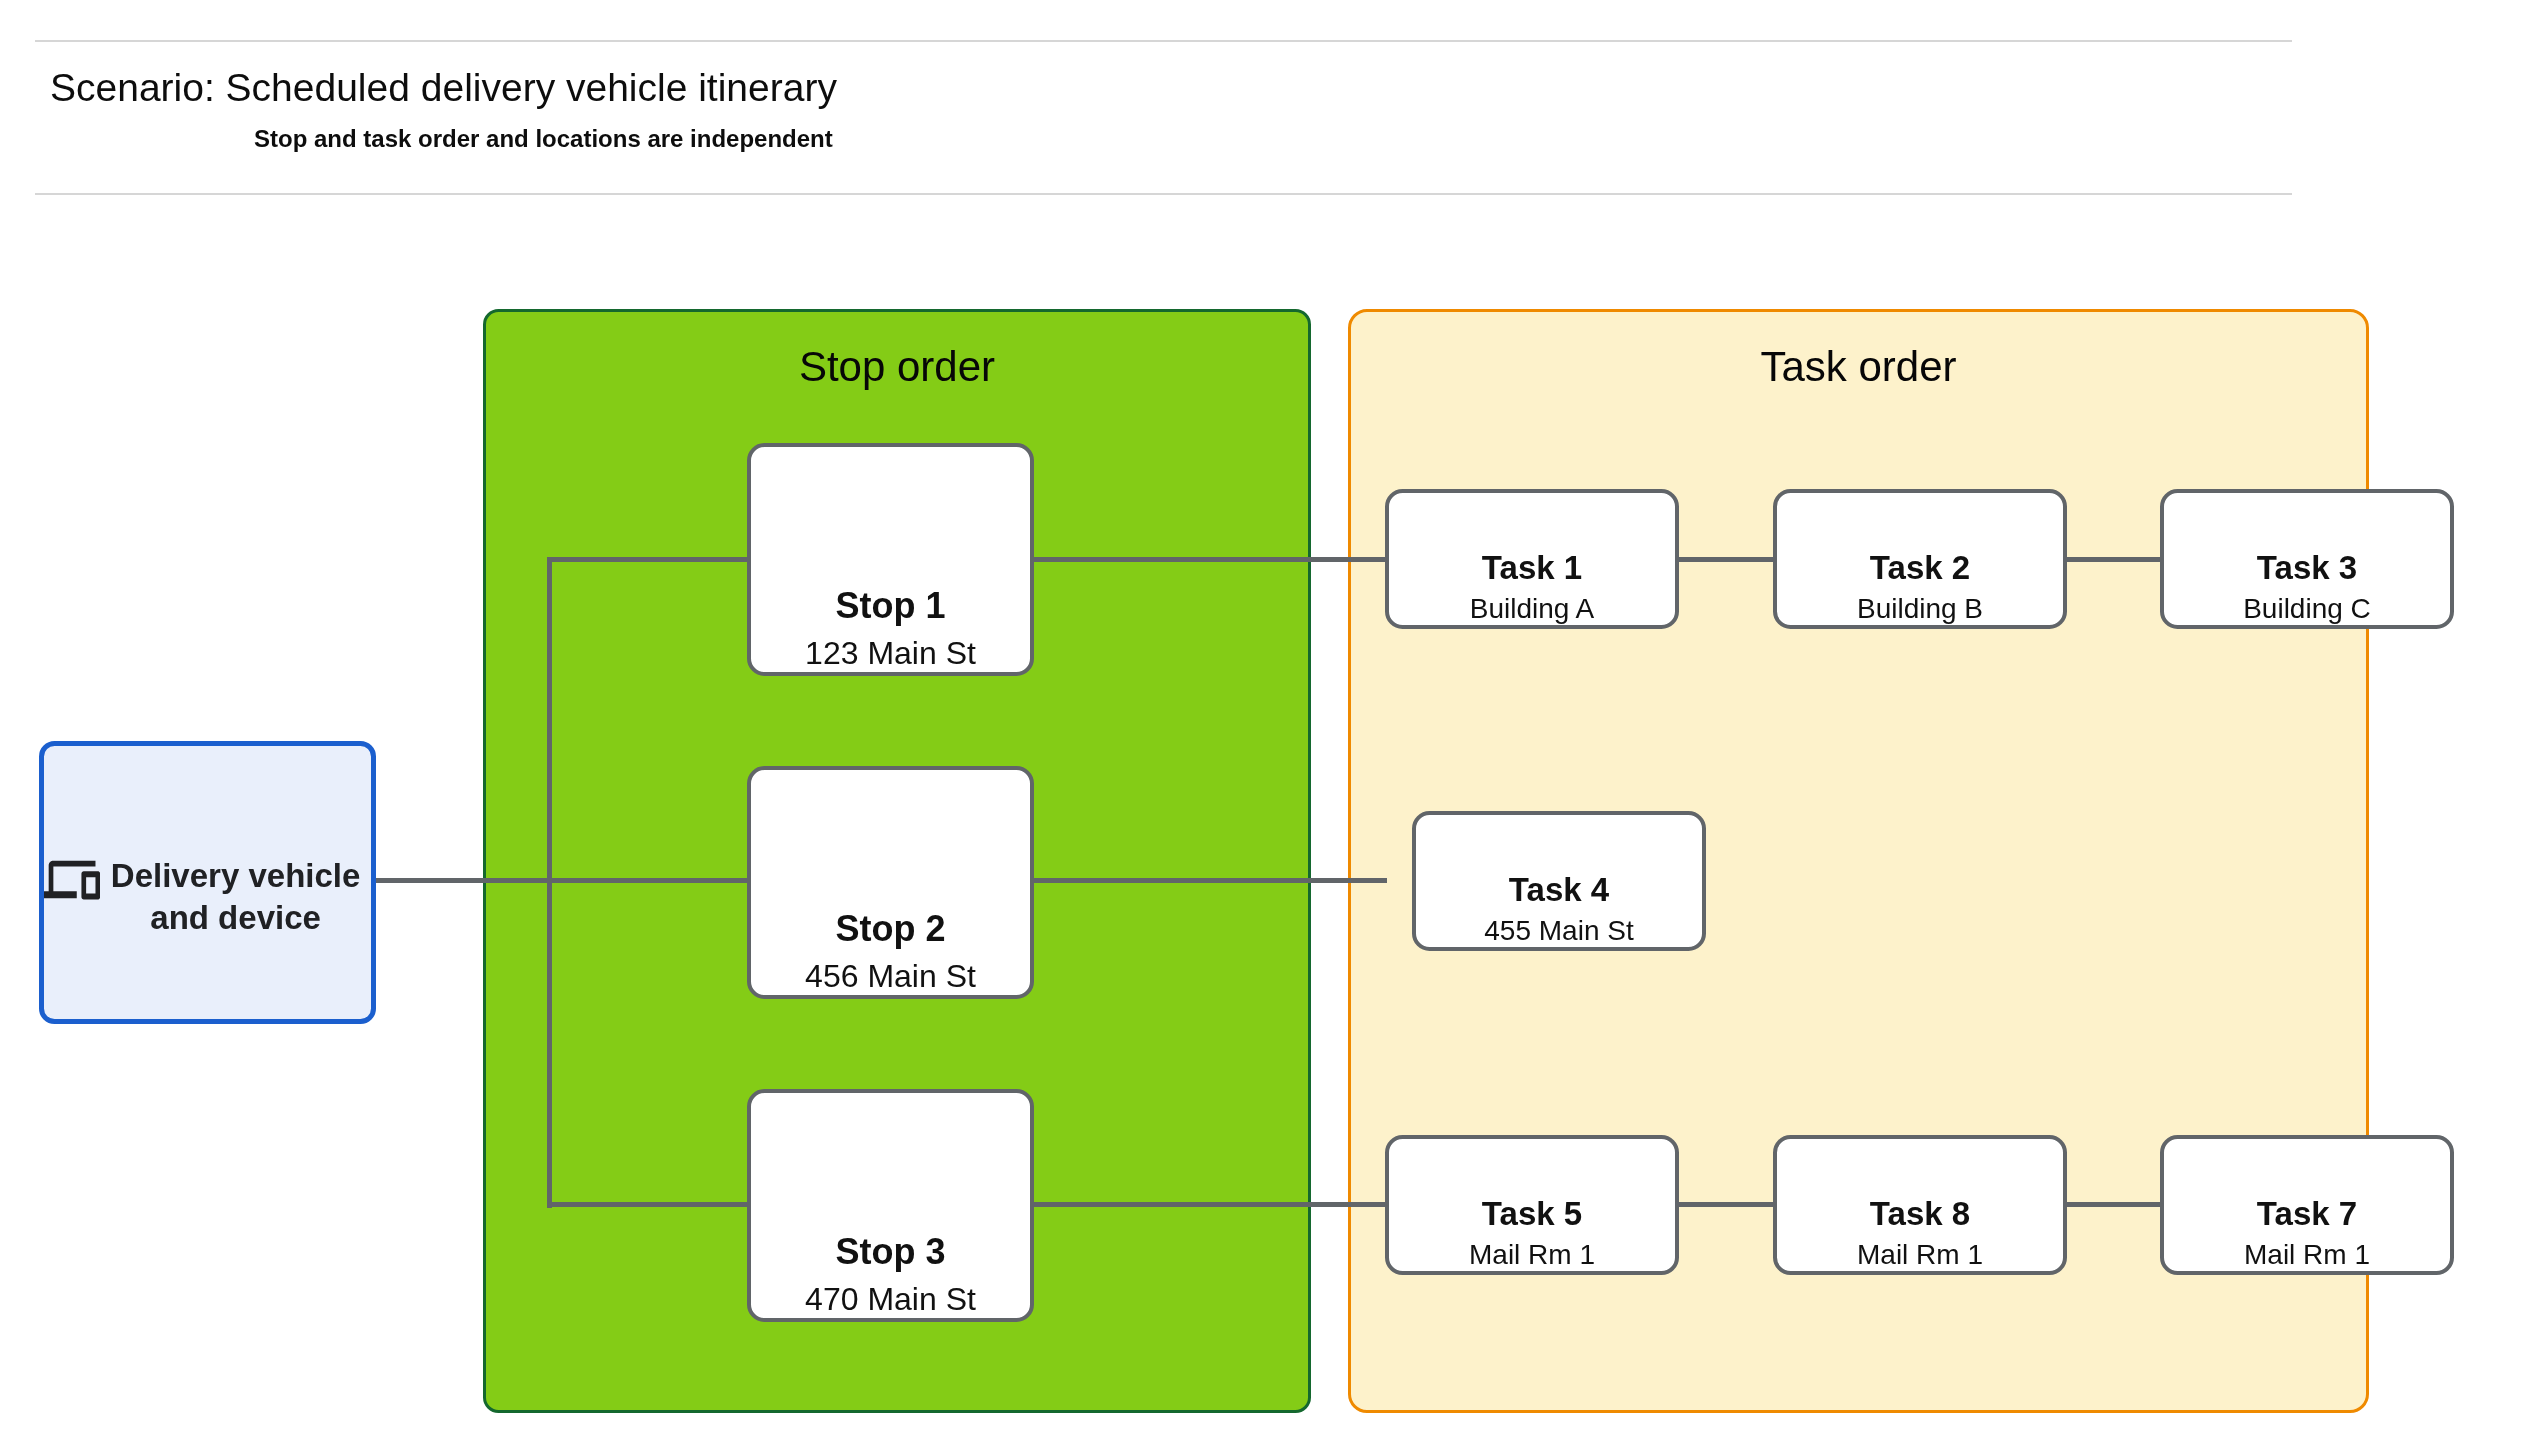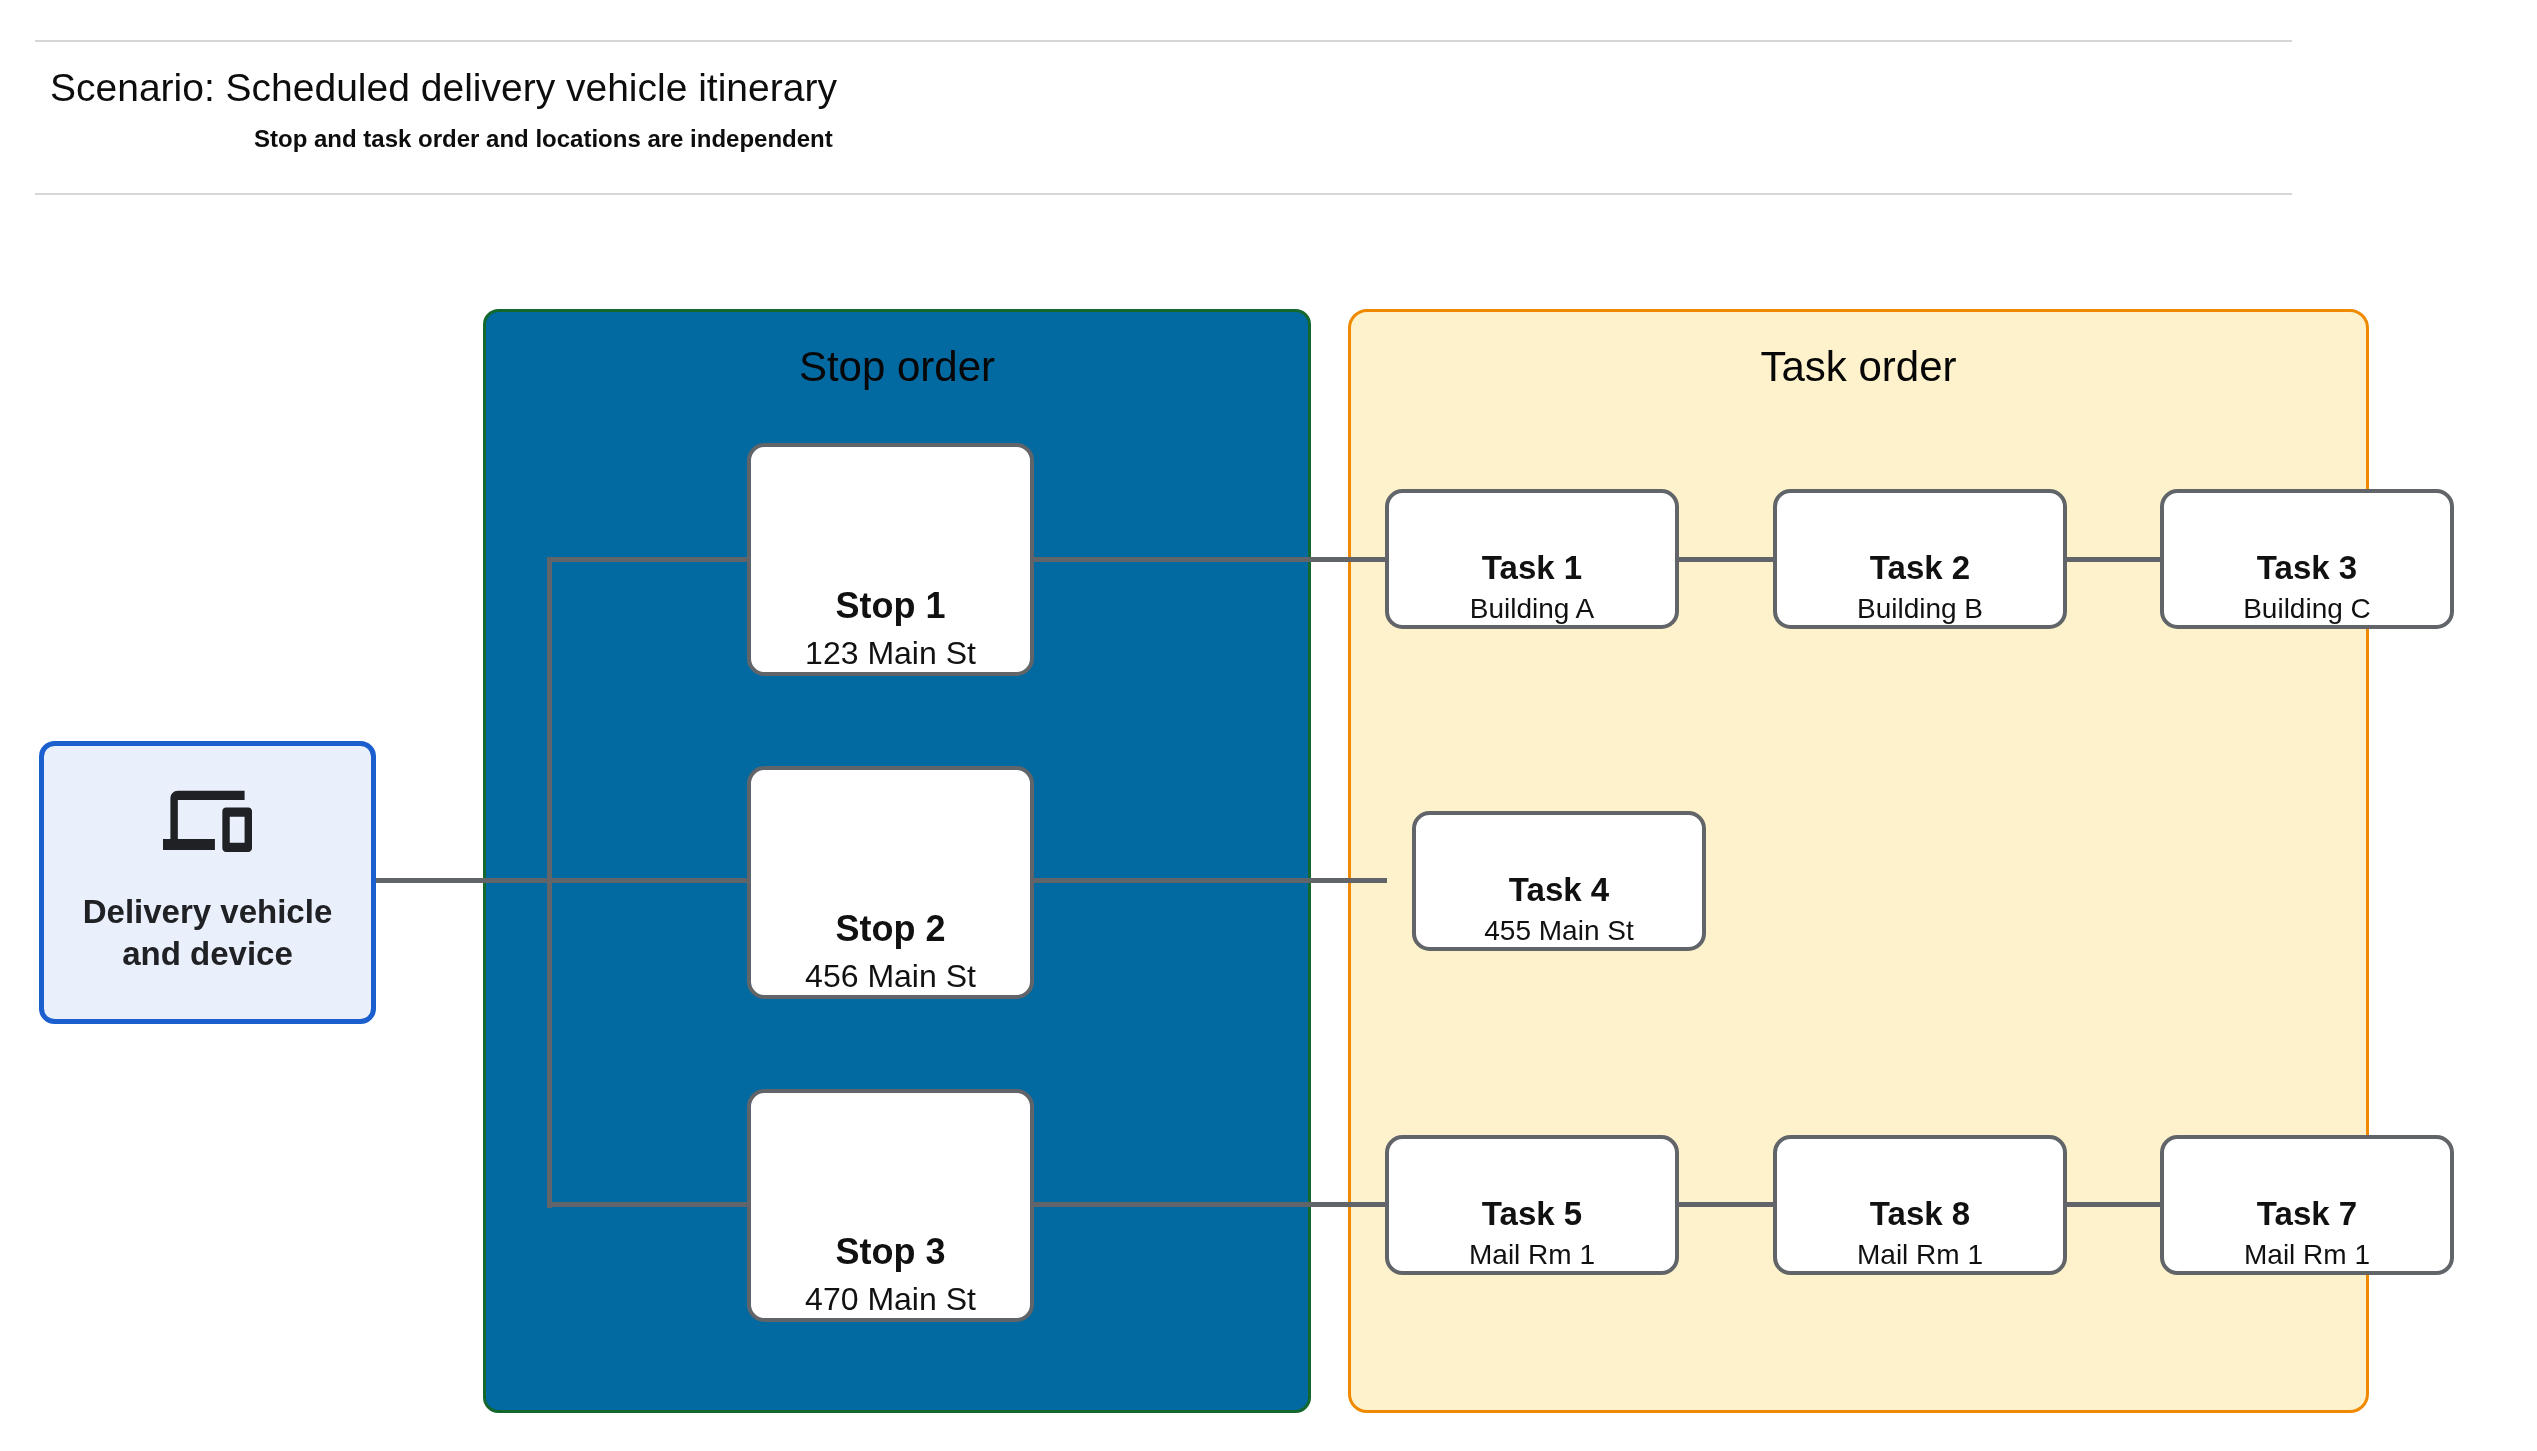--- a/index.html
+++ b/index.html
@@ -7,36 +7,36 @@
     position:relative;width:2538px;height:1452px;background:#ffffff;overflow:hidden;
     font-family:"Liberation Sans", sans-serif;color:#1f1f1f;
   }
   .rule{position:absolute;left:35px;width:2257px;height:1.9px;background:#d6d6d6;}
   .rule-top{top:40px;}
   .rule-bottom{top:193px;}
   .diagram-title{position:absolute;left:50px;top:66px;font-size:39px;font-weight:normal;color:#0d0d0d;white-space:nowrap;}
   .diagram-subtitle{position:absolute;left:254px;top:125px;font-size:24px;font-weight:700;color:#0d0d0d;white-space:nowrap;}
 
   .panel{position:absolute;top:309px;height:1104px;box-sizing:border-box;border:3.9px solid;border-radius:15.5px;}
-  .panel-stop{left:483px;width:828px;background:#0369a1;border-color:#14682e;}
+  .panel-stop{left:483px;width:828px;background:#84cc16;border-color:#14682e;}
   .panel-task{left:1348px;width:1021px;background:#fdf2cb;border-color:#ef8a00;border-radius:19px;}
   .panel-title{position:absolute;top:31px;left:0;width:100%;text-align:center;font-size:42px;color:#070707;}
 
   .node{position:absolute;background:#ffffff;border:4.8px solid #616569;border-radius:17.5px;
         box-sizing:border-box;display:flex;flex-direction:column;align-items:center;
         justify-content:flex-end;text-align:center;z-index:3;}
   .stop-node{left:747px;width:287px;height:233px;}
   .task-node{width:294px;height:140px;}
   .node-title{font-weight:bold;font-size:36px;color:#111;}
   .node-sub{font-size:32px;margin-top:7.8px;color:#111;}
   .task-node .node-title{font-size:33px;}
   .task-node .node-sub{font-size:28px;margin-top:5.8px;}
 
   .source-node{position:absolute;left:39px;top:741px;width:337px;height:283px;box-sizing:border-box;
-        background:#e9effb;border:5.8px solid #1b5fce;border-radius:15.5px;display:flex;flex-direction:column;
+        background:#e9effb;border:5.8px solid #1b5fce;border-radius:15.5px;display:flex;flex-direction:row;
         align-items:center;justify-content:center;text-align:center;z-index:3;}
   .source-label{font-size:33px;font-weight:bold;line-height:1.28;color:#202124;max-width:283px;margin-top:29px;}
   .devices-icon{width:89px;height:72px;}
 
   .conn{position:absolute;background:#616569;z-index:2;}
   .conn-h{height:4.8px;}
   .conn-v{width:4.8px;}
 </style>
 </head>
 <body>

